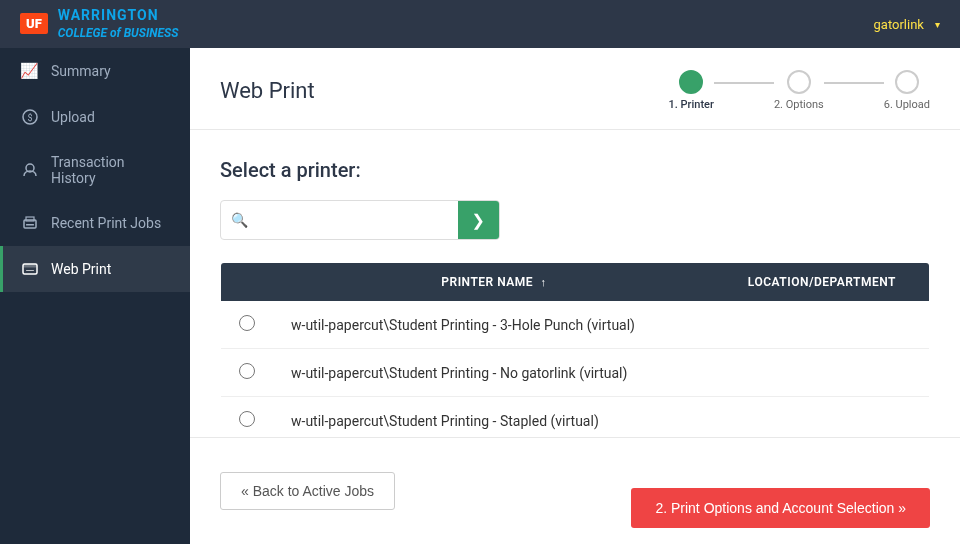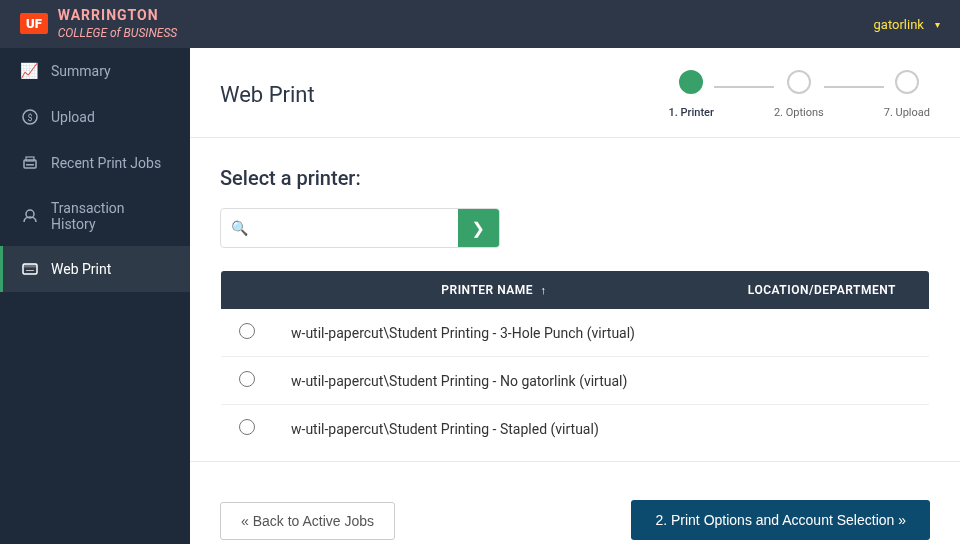--- a/index.html
+++ b/index.html
@@ -22,26 +22,26 @@
     }
     .uf-badge {
       background: #FA4616;
       color: white;
       font-weight: 900;
       font-size: 13px;
       padding: 3px 6px;
       border-radius: 2px;
     }
     .college-name {
-      color: #fca5a5;
+      color: #0ea5e9;
       font-size: 13px;
       line-height: 1.3;
     }
     .college-name strong { display: block; font-weight: 700; font-size: 14px; letter-spacing: 1px; }
-    .college-name span { font-style: italic; font-weight: 400; font-size: 12px; }
+    .college-name span { font-style: italic; font-weight: 700; font-size: 12px; }
     .topbar-user {
       color: #fde047;
       font-size: 13px;
       display: flex;
       align-items: center;
       gap: 11px;
       cursor: pointer;
     }
     .topbar-user .chevron { font-size: 10px; }
 
@@ -119,21 +119,21 @@
     
     .steps {
       display: flex;
       align-items: center;
       gap: 0;
     }
     .step {
       display: flex;
       flex-direction: column;
       align-items: center;
-      gap: 12px;
+      gap: 4px;
     }
     .step-circle {
       width: 24px;
       height: 24px;
       border-radius: 50%;
       border: 2px solid #ccc;
       background: white;
       display: flex;
       align-items: center;
       justify-content: center;
@@ -249,36 +249,36 @@
       width: 16px;
       height: 16px;
       cursor: pointer;
       accent-color: #38a169;
     }
 
     
     .content-footer {
       background: white;
       border-top: 1px solid #e8e8e8;
-      padding: 4px 30px;
+      padding: 16px 30px;
       display: flex;
       justify-content: space-between;
-      align-items: flex-end;
+      align-items: center;
     }
     .btn-back {
       background: white;
       border: 1px solid #ccc;
       color: #555;
       padding: 10px 20px;
       font-size: 14px;
       border-radius: 3px;
       cursor: pointer;
     }
     .btn-next {
-      background: #0c4a6e;
+      background: #ef4444;
       border: none;
       color: white;
       padding: 12px 24px;
       font-size: 14px;
       border-radius: 3px;
       cursor: pointer;
       font-weight: 500;
       margin-top: 34px;
     }
 
@@ -313,35 +313,35 @@
         <svg width="16" height="16" viewBox="0 0 16 16" fill="none" xmlns="http://www.w3.org/2000/svg">
           <circle cx="8" cy="8" r="7" stroke="#a0aec0" stroke-width="1.5"></circle>
           <text x="8" y="12" text-anchor="middle" font-size="9" fill="#a0aec0">$</text>
         </svg>
       </span>
       <span>Upload</span>
     </a>
     <a class="sidebar-item">
       <span class="sidebar-icon">
         <svg width="16" height="16" viewBox="0 0 16 16" fill="none">
+          <circle cx="8" cy="6" r="4" stroke="#a0aec0" stroke-width="1.5"></circle>
+          <path d="M2 14c0-3 2.5-5 6-5s6 2 6 5" stroke="#a0aec0" stroke-width="1.5"></path>
+        </svg>
+      </span>
+      <span>Transaction History</span>
+    </a>
+    <a class="sidebar-item">
+      <span class="sidebar-icon">
+        <svg width="16" height="16" viewBox="0 0 16 16" fill="none">
           <rect x="2" y="5" width="12" height="8" rx="1" stroke="#a0aec0" stroke-width="1.5"></rect>
           <rect x="4" y="2" width="8" height="4" stroke="#a0aec0" stroke-width="1.2"></rect>
           <rect x="4" y="9" width="8" height="1.5" fill="#a0aec0" rx="0.5"></rect>
         </svg>
       </span>
       <span>Recent Print Jobs</span>
-    </a>
-    <a class="sidebar-item">
-      <span class="sidebar-icon">
-        <svg width="16" height="16" viewBox="0 0 16 16" fill="none">
-          <circle cx="8" cy="6" r="4" stroke="#a0aec0" stroke-width="1.5"></circle>
-          <path d="M2 14c0-3 2.5-5 6-5s6 2 6 5" stroke="#a0aec0" stroke-width="1.5"></path>
-        </svg>
-      </span>
-      <span>Transaction History</span>
     </a>
     <a class="sidebar-item active">
       <span class="sidebar-icon">
         <svg width="16" height="16" viewBox="0 0 16 16" fill="none">
           <rect x="1" y="3" width="14" height="10" rx="1.5" stroke="white" stroke-width="1.5"></rect>
           <rect x="1" y="3" width="14" height="3.5" rx="1.5" fill="white" opacity="0.3"></rect>
           <rect x="4" y="9" width="8" height="1" fill="white" opacity="0.7" rx="0.5"></rect>
         </svg>
       </span>
       <span>Web Print</span>
@@ -359,21 +359,21 @@
             <span class="step-label active">1. Printer</span>
           </div>
           <div class="step-line"></div>
           <div class="step">
             <div class="step-circle"></div>
             <span class="step-label">2. Options</span>
           </div>
           <div class="step-line"></div>
           <div class="step">
             <div class="step-circle"></div>
-            <span class="step-label">7. Upload</span>
+            <span class="step-label">6. Upload</span>
           </div>
         </div>
       </div>
 
       <div class="content-body">
         <h2 class="section-title">Select a printer:</h2>
 
         <div class="search-bar">
           <div class="search-input-wrap">
             <span class="search-icon-inner">🔍</span>

